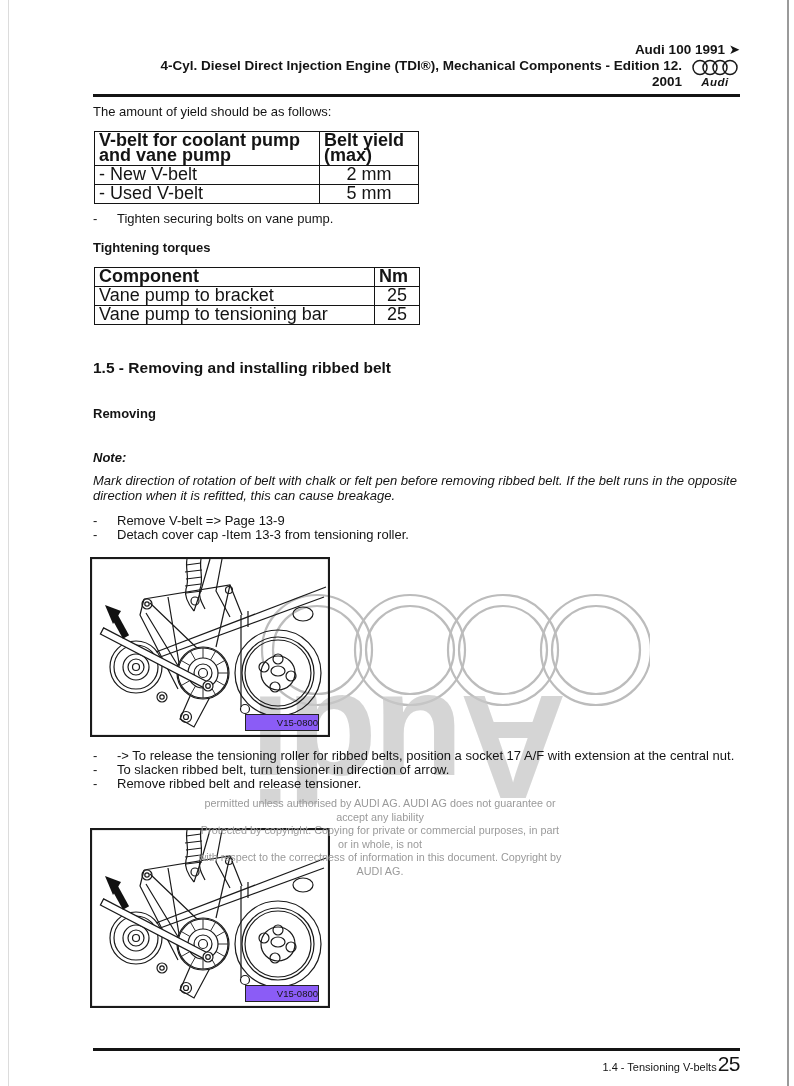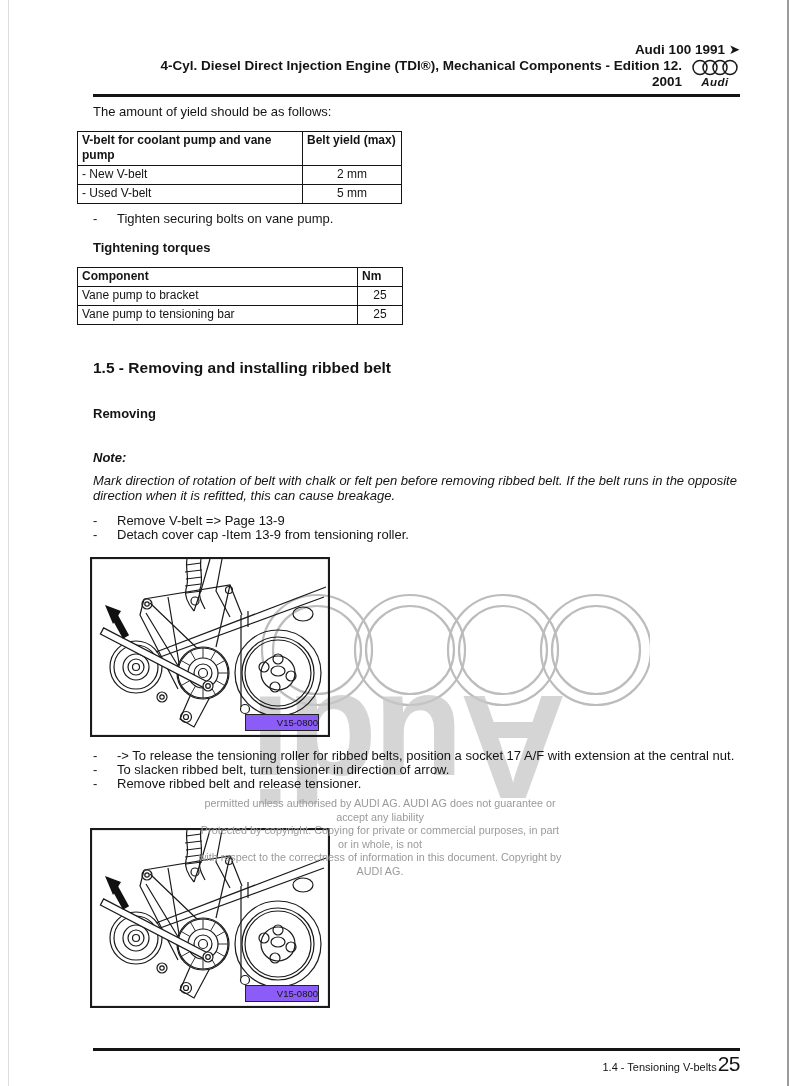--- a/index.html
+++ b/index.html
@@ -20,22 +20,22 @@
   .rule-top{top:94px;}
   .rule-bottom{top:1048px;}
 
   
   .abs{position:absolute;left:93px;z-index:2;}
   .body-text{font-size:13px;line-height:14.5px;}
   .bold{font-weight:bold;}
   .italic{font-style:italic;}
   .section-heading{font-size:15.5px;font-weight:bold;}
 
-  table{border-collapse:collapse;background:#fff;z-index:2;position:absolute;left:77px;
-        font-size:12px;line-height:15px;padding-left:40px;}
+  table{border-collapse:collapse;background:#fff;z-index:2;position:absolute;left:94px;
+        font-size:18px;line-height:15px;padding-left:40px;}
   table,td,th{border:1.6px solid #141414;}
   th{font-weight:bold;text-align:left;vertical-align:top;padding:1px 4px 2px 4px;}
   td{padding:1px 4px 2px 4px;vertical-align:top;}
   .col-val{text-align:center;}
   .yield-table .c1{width:216px;}
   .yield-table .c2{width:90px;}
   .torque-table .c1{width:271px;}
   .torque-table .c2{width:36px;margin-left:33px;}
 
   .step{display:flex;font-size:13px;line-height:14.2px;white-space:nowrap;}
@@ -217,21 +217,21 @@
   <div class="abs body-text bold italic" style="top:451px;">Note:</div>
   <div class="abs body-text italic" style="top:474px;width:652px;">Mark direction of rotation of belt with chalk or felt pen before removing ribbed belt. If the belt runs in the opposite direction when it is refitted, this can cause breakage.</div>
 
   <div class="abs" style="top:514px;width:660px;">
     <div class="step">
       <span class="dash">-</span>
       <span>Remove V-belt =&gt; Page 13-9</span>
     </div>
     <div class="step">
       <span class="dash">-</span>
-      <span>Detach cover cap -Item 13-9 from tensioning roller.</span>
+      <span>Detach cover cap -Item 13-3 from tensioning roller.</span>
     </div>
   </div>
 
   <div class="figure figure-1">
     <svg width="240" height="180" viewBox="0 0 240 180">
       <use href="#figart" xlink:href="#figart"></use>
     </svg>
     <div class="fig-label">V15-0800</div>
   </div>
 

